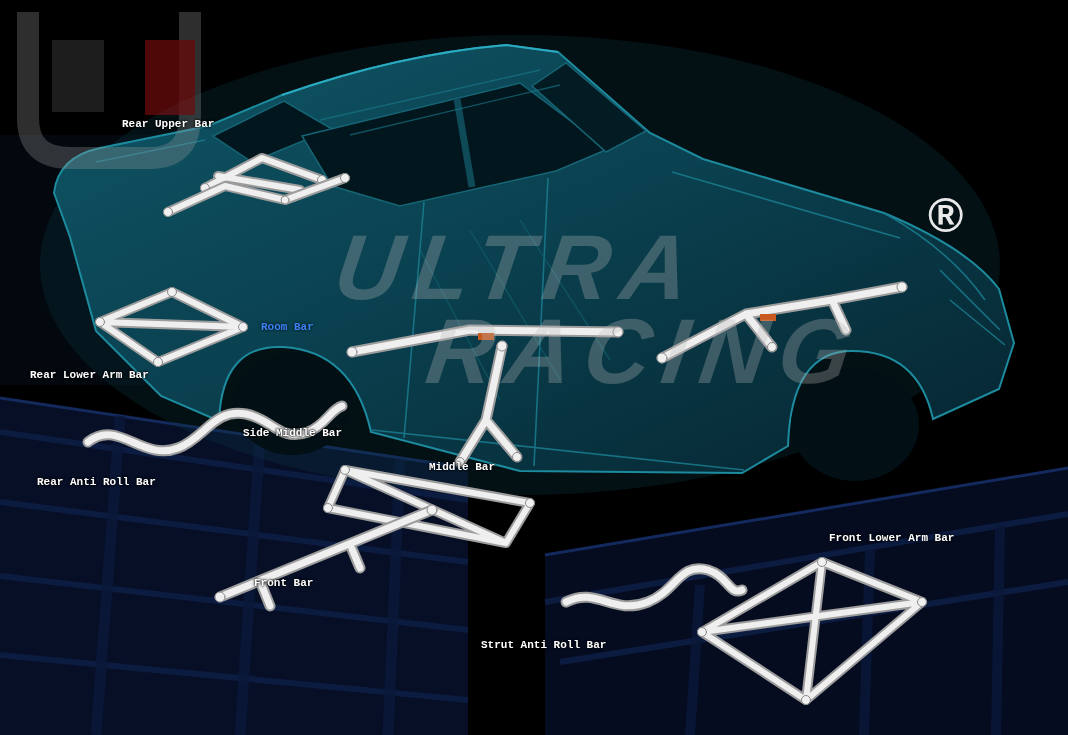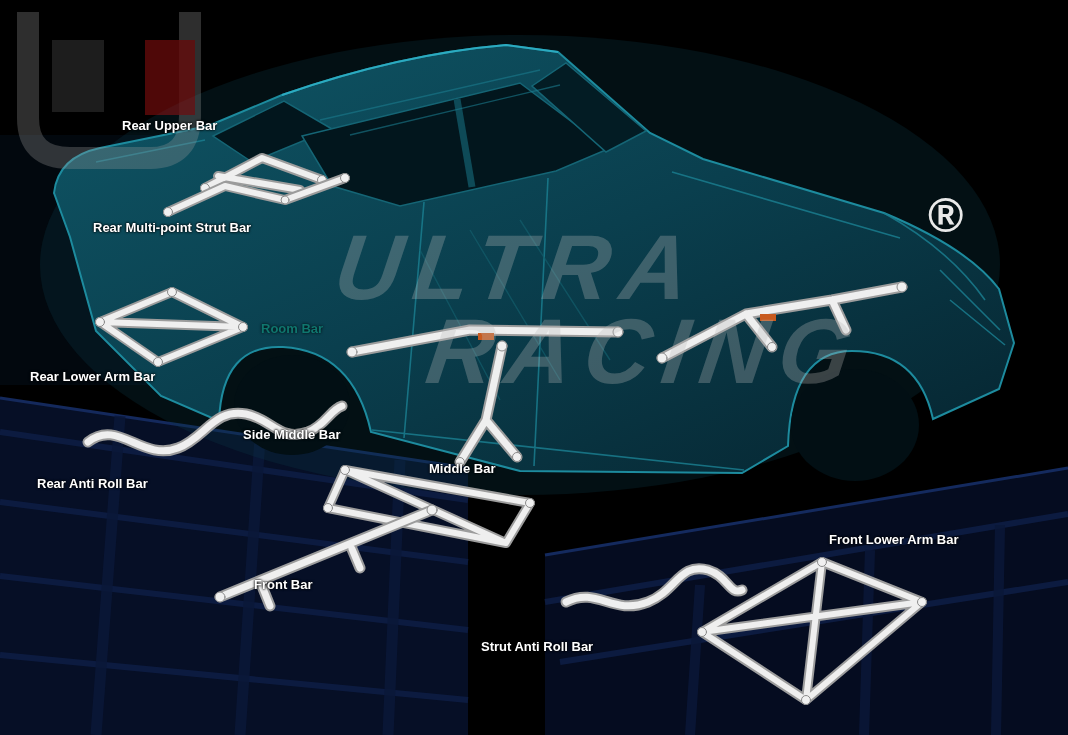--- a/index.html
+++ b/index.html
@@ -8,28 +8,28 @@
     position:relative;
     width:1068px;height:735px;
     background:#000;
     overflow:hidden;
     font-family:"Liberation Sans",sans-serif;
   }
   .stage svg{position:absolute;left:0;top:0;}
   .part-label{
     position:absolute;
     z-index:10;
-    font-family:Liberation Sans, sans-serif;
+    font-family:Liberation Mono, monospace;
     font-weight:bold;
-    font-size:13px;
+    font-size:11px;
     color:#ffffff;
     white-space:nowrap;
     text-shadow:0 0 3px #000,0 0 2px #000;
   }
-  .part-label.room{color:#0f766e;text-shadow:0 0 3px #000;}
+  .part-label.room{color:#3b82f6;text-shadow:0 0 3px #000;}
   .trademark{
     position:absolute;
     left:928px;top:192px;
     z-index:10;
     font-size:48px;
     font-weight:bold;
     color:#e9e9e9;
     line-height:48px;
   }
   .wm-text{
@@ -198,21 +198,20 @@
     <path d="M28,12 L28,118 Q28,158 70,158 L150,158 Q190,158 190,116 L190,12" fill="none" stroke="#9a9a9a" stroke-width="22" opacity="0.55"></path>
     <rect x="52" y="40" width="52" height="72" fill="#6b6b6b" opacity="0.5"></rect>
     <rect x="145" y="40" width="50" height="75" fill="#b51414" opacity="0.8"></rect>
   </svg>
   <div class="wm-text" id="wm1">ULTRA</div>
   <div class="wm-text" id="wm2">RACING</div>
 
   <div class="trademark">®</div>
 
   <div class="part-label" style="left:122px;top:118px">Rear Upper Bar</div>
-  <div class="part-label" style="left:93px;top:220px">Rear Multi-point Strut Bar</div>
   <div class="part-label room" style="left:261px;top:321px">Room Bar</div>
   <div class="part-label" style="left:30px;top:369px">Rear Lower Arm Bar</div>
   <div class="part-label" style="left:243px;top:427px">Side Middle Bar</div>
   <div class="part-label" style="left:37px;top:476px">Rear Anti Roll Bar</div>
   <div class="part-label" style="left:429px;top:461px">Middle Bar</div>
   <div class="part-label" style="left:254px;top:577px">Front Bar</div>
   <div class="part-label" style="left:829px;top:532px">Front Lower Arm Bar</div>
   <div class="part-label" style="left:481px;top:639px">Strut Anti Roll Bar</div>
 
 </div>

